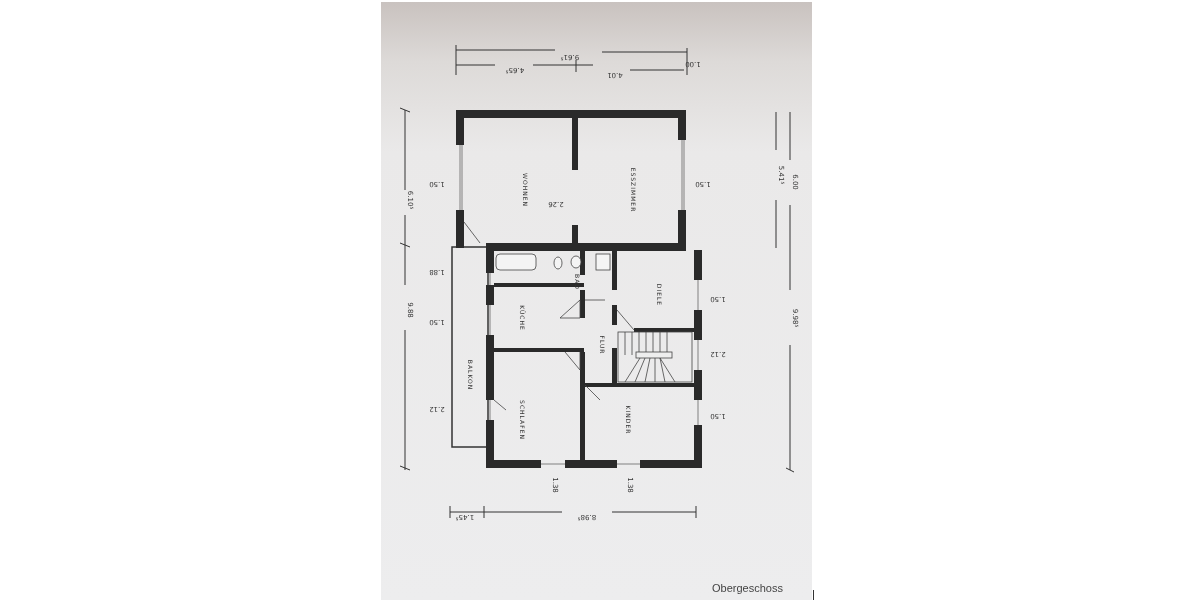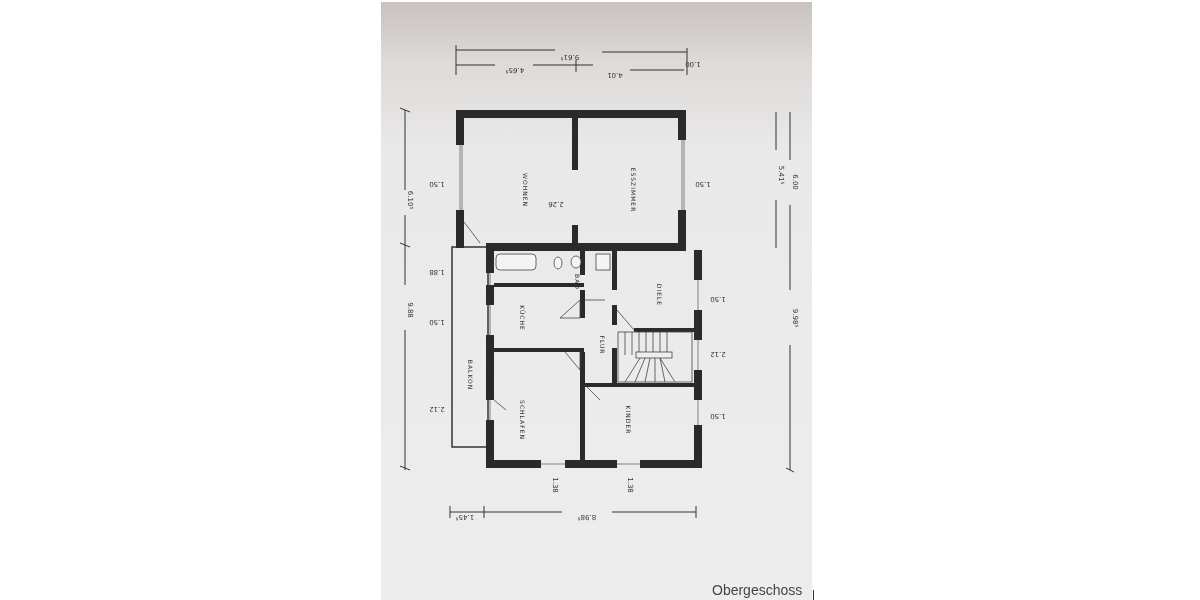--- a/index.html
+++ b/index.html
@@ -1,20 +1,20 @@
 <!DOCTYPE html>
 <html><head>
 <meta charset="utf-8">
 <style>
   html,body{margin:0;padding:0;background:#ffffff;}
   body{width:1200px;height:600px;position:relative;overflow:hidden;font-family:"DejaVu Sans",sans-serif;}
   .paper{position:absolute;left:381px;top:2px;width:431px;height:598px;
     background:linear-gradient(180deg,#c9c2bf 0%,#dddad8 10%,#eae9e9 25%,#ededee 100%);}
   .edge-mark{position:absolute;left:813px;top:590px;width:1px;height:10px;background:#333;}
-  .caption{position:absolute;left:712px;top:582px;font-size:14px;color:#444;font-family:"Liberation Sans",sans-serif;}
+  .caption{position:absolute;left:712px;top:582px;font-size:11px;color:#444;font-family:"Liberation Sans",sans-serif;}
   svg{position:absolute;left:0;top:0;}
   .lbl{font-family:"DejaVu Sans",sans-serif;font-size:6px;fill:#333;letter-spacing:1px;}
   .dim{font-family:"DejaVu Sans",sans-serif;font-size:7px;fill:#333;}
 </style>
 </head>
 <body>
 
 <div class="paper"></div>
 
 <svg width="1200" height="600" viewBox="0 0 1200 600">

